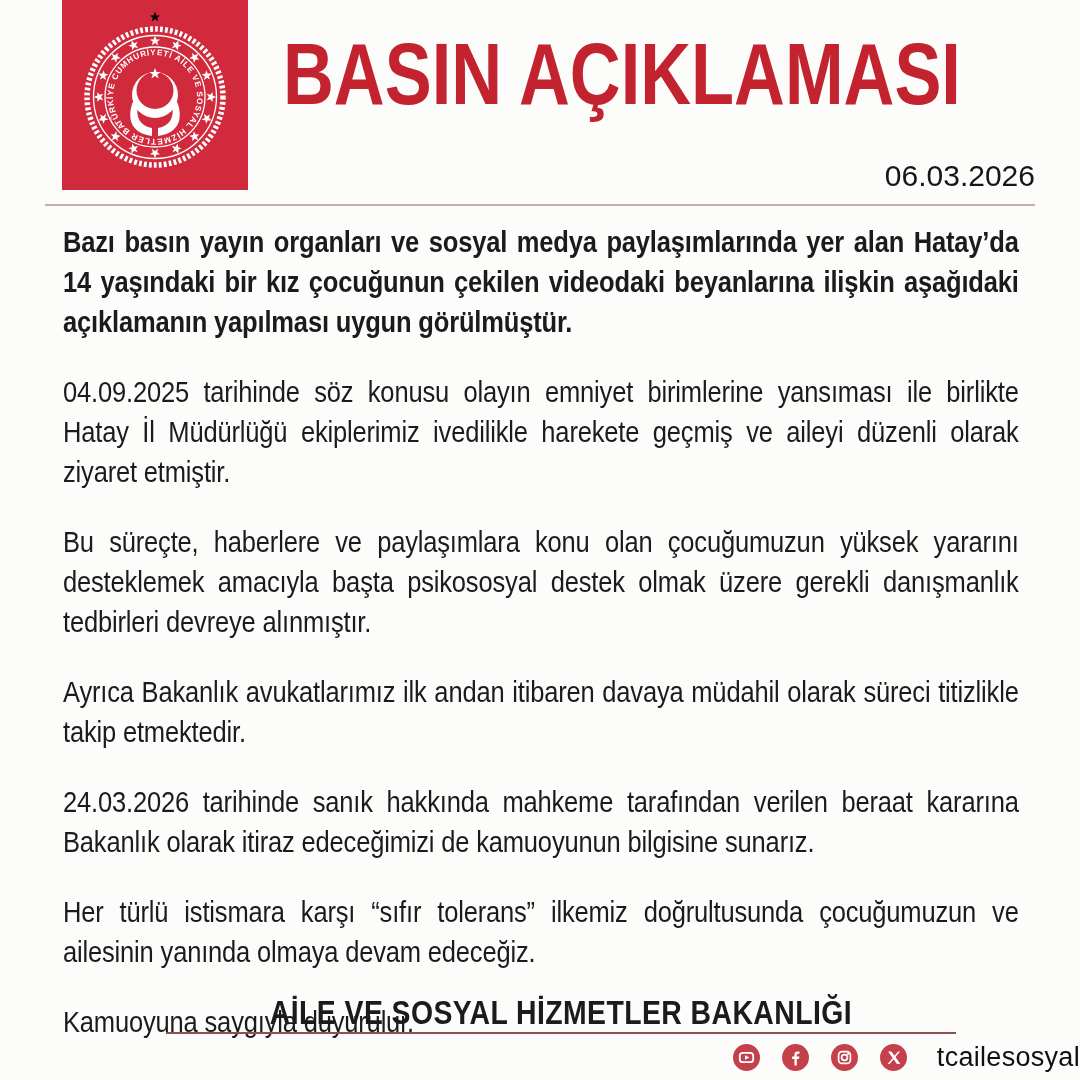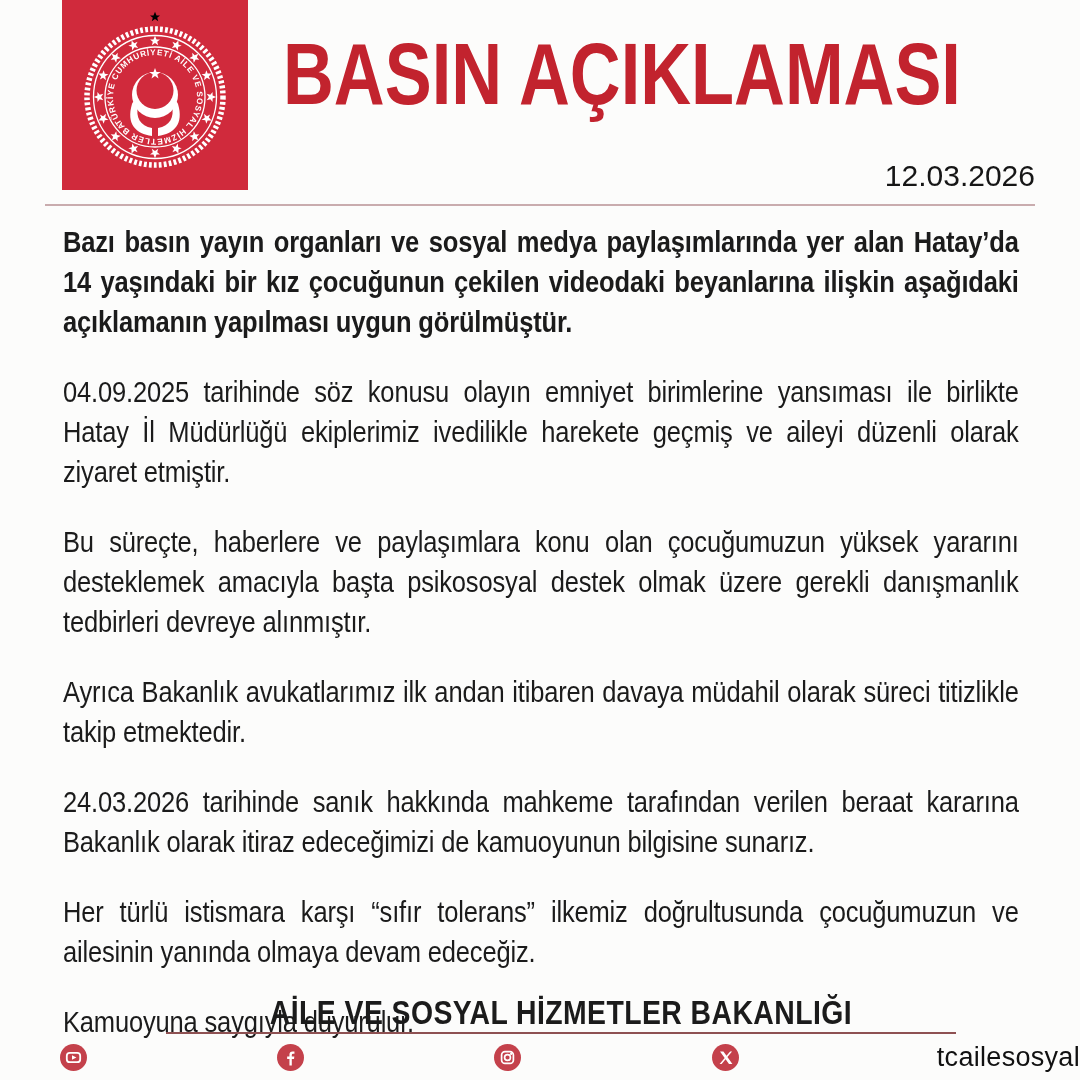--- a/index.html
+++ b/index.html
@@ -37,21 +37,21 @@
   }
   .para.lead { font-weight:bold; }
   
   .footer { position:absolute; left:0; right:0; top:997px; text-align:center;margin-left:42px; }
   .ministry {
     font-size:33px; line-height:31px; font-weight:bold; color:#1b1b1b;
     letter-spacing:0.5px; transform:scaleX(0.86); transform-origin:center top;
   }
   .footer-line { width:790px; border-top:2px solid #8e5152; margin:4px auto 9px auto; }
   .social-row {
-    display:flex; align-items:center; justify-content:space-between; gap:22px; height:28px;padding-left:18px;
+    display:flex; align-items:center; justify-content:flex-end; gap:22px; height:28px;padding-left:18px;
   }
   .sicon { width:27px; height:27px; display:inline-block; }
   .handle { font-size:27px; color:#111; margin-left:8px; letter-spacing:0.3px; }
 </style>
 </head>
 <body>
 
 <div class="page">
 
   <header class="header">
@@ -95,21 +95,21 @@
           <path d="M93,68 L94.5,72 L98.6,72 L95.3,74.5 L96.5,78.6 L93,76.1 L89.5,78.6 L90.7,74.5 L87.4,72 L91.5,72 Z" fill="#ffffff"></path>
         </g>
         <g fill="#ffffff">
           <path d="M70,104 C64,124 74,134 90,136 L90,128 C78,126 73.5,117 76,106 C75,100 71.5,100 70,104 Z"></path>
           <path d="M116,104 C122,124 112,134 96,136 L96,128 C108,126 112.5,117 110,106 C111,100 114.5,100 116,104 Z"></path>
         </g>
       </svg>
     </div>
 
     <h1 class="title">BASIN AÇIKLAMASI</h1>
-    <div class="date">12.03.2026</div>
+    <div class="date">06.03.2026</div>
   </header>
 
   <main class="content">
     <p class="para lead">Bazı basın yayın organları ve sosyal medya paylaşımlarında yer alan Hatay’da 14 yaşındaki bir kız çocuğunun çekilen videodaki beyanlarına ilişkin aşağıdaki açıklamanın yapılması uygun görülmüştür.</p>
     <p class="para">04.09.2025 tarihinde söz konusu olayın emniyet birimlerine yansıması ile birlikte Hatay İl Müdürlüğü ekiplerimiz ivedilikle harekete geçmiş ve aileyi düzenli olarak ziyaret etmiştir.</p>
     <p class="para">Bu süreçte, haberlere ve paylaşımlara konu olan çocuğumuzun yüksek yararını desteklemek amacıyla başta psikososyal destek olmak üzere gerekli danışmanlık tedbirleri devreye alınmıştır.</p>
     <p class="para">Ayrıca Bakanlık avukatlarımız ilk andan itibaren davaya müdahil olarak süreci titizlikle takip etmektedir.</p>
     <p class="para">24.03.2026 tarihinde sanık hakkında mahkeme tarafından verilen beraat kararına Bakanlık olarak itiraz edeceğimizi de kamuoyunun bilgisine sunarız.</p>
     <p class="para">Her türlü istismara karşı “sıfır tolerans” ilkemiz doğrultusunda çocuğumuzun ve ailesinin yanında olmaya devam edeceğiz.</p>
     <p class="para">Kamuoyuna saygıyla duyurulur.</p>

